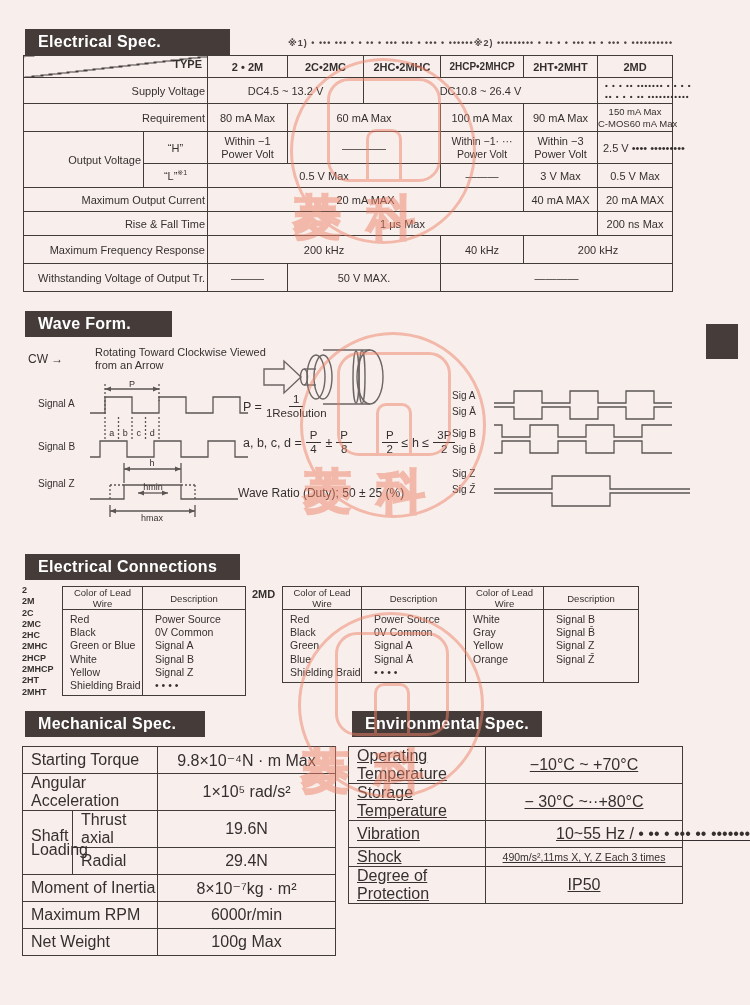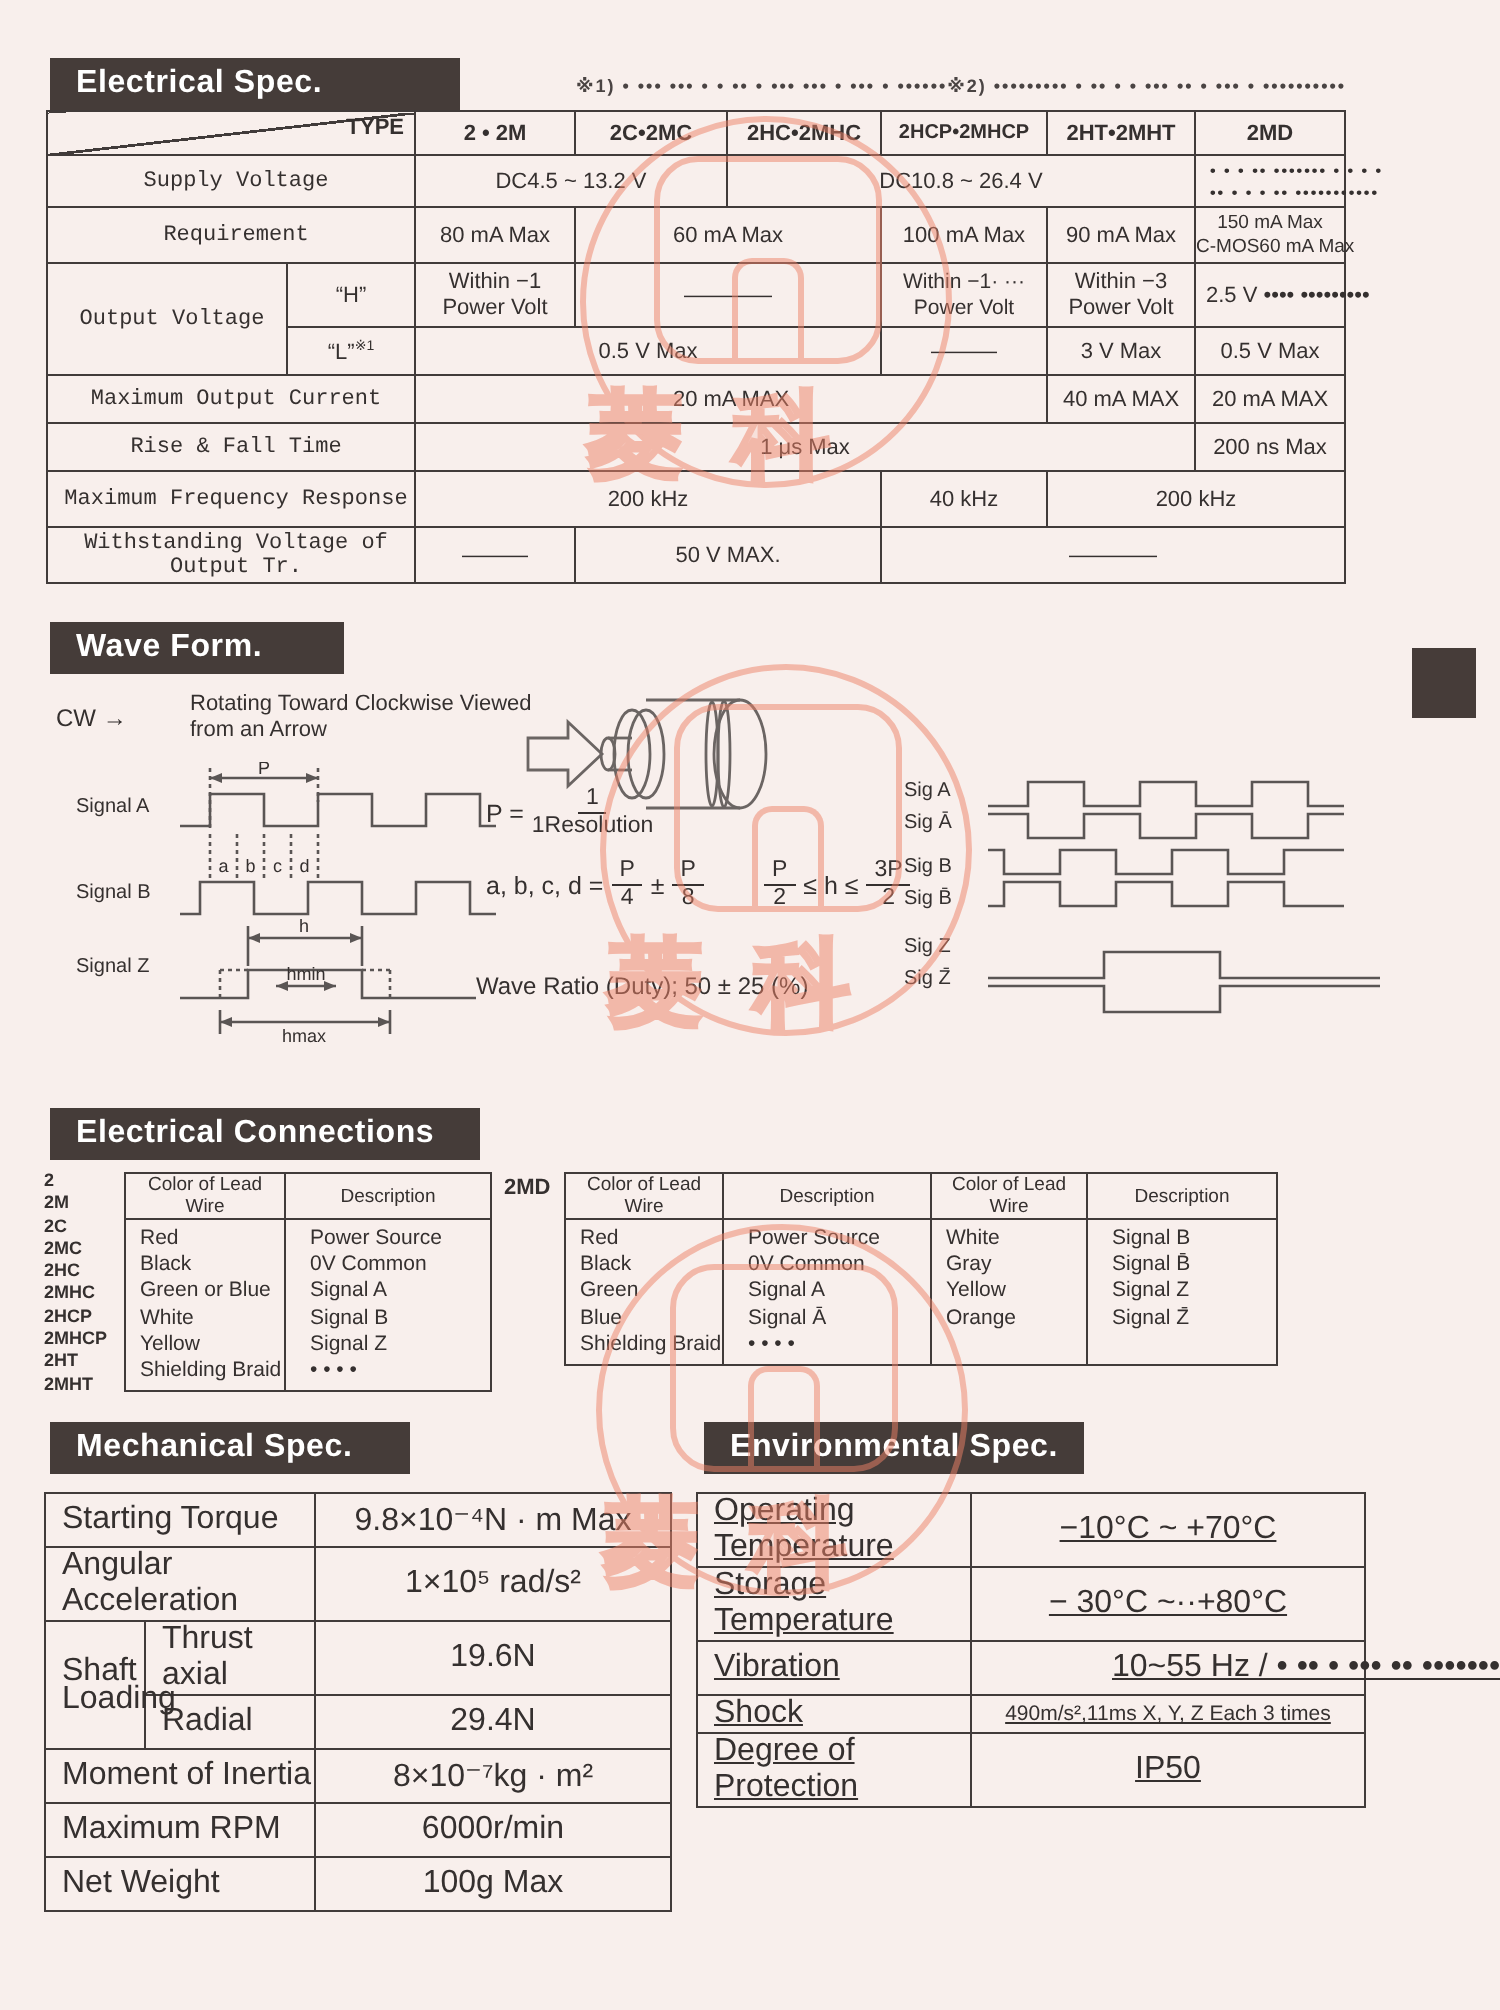--- a/index.html
+++ b/index.html
@@ -5,21 +5,21 @@
   html,body{margin:0;padding:0;}
   body{width:750px;height:1005px;background:#f8efec;font-family:"Liberation Sans","DejaVu Sans",sans-serif;color:#35302f;}
   .page{position:relative;width:750px;height:1005px;overflow:hidden;background:#f8efec;}
   .abs{position:absolute;}
   .titlebox{background:#453c39;color:#ffffff;font-weight:bold;font-size:16px;line-height:26px;height:26px;padding-left:13px;letter-spacing:.3px;}
   .noteline{font-size:9px;letter-spacing:1px;color:#4a4443;white-space:nowrap;font-weight:bold;}
   
   table{border-collapse:collapse;table-layout:fixed;}
   .et{width:649px;font-size:11px;}
   .et td{border:1.4px solid #413b3a;text-align:center;padding:0;overflow:visible;}
-  .et .lab{text-align:center;padding-left:7px;padding-right:2px;font-family:Liberation Mono, monospace;}
+  .et .lab{text-align:right;padding-left:7px;padding-right:2px;}
   .et .sub{text-align:center;}
   .et .th{font-weight:bold;}
   .et .two{white-space:pre;line-height:12.5px;}
   .et .small{font-size:9.5px;line-height:11.5px;white-space:pre;}
   .et .dots{font-size:8px;letter-spacing:1px;font-weight:bold;white-space:pre;text-align:left;padding-left:7px;line-height:11px;}
   .et .lft{text-align:left;padding-left:5px;white-space:pre;}
   .typecell{position:relative;background:linear-gradient(to bottom right,rgba(0,0,0,0) calc(50% - .7px),#413b3a calc(50% - .7px),#413b3a calc(50% + .7px),rgba(0,0,0,0) calc(50% + .7px));}
   .typeword{position:absolute;right:5px;top:2px;font-weight:bold;font-size:11px;}
   sup{font-size:7px;vertical-align:super;}
   

